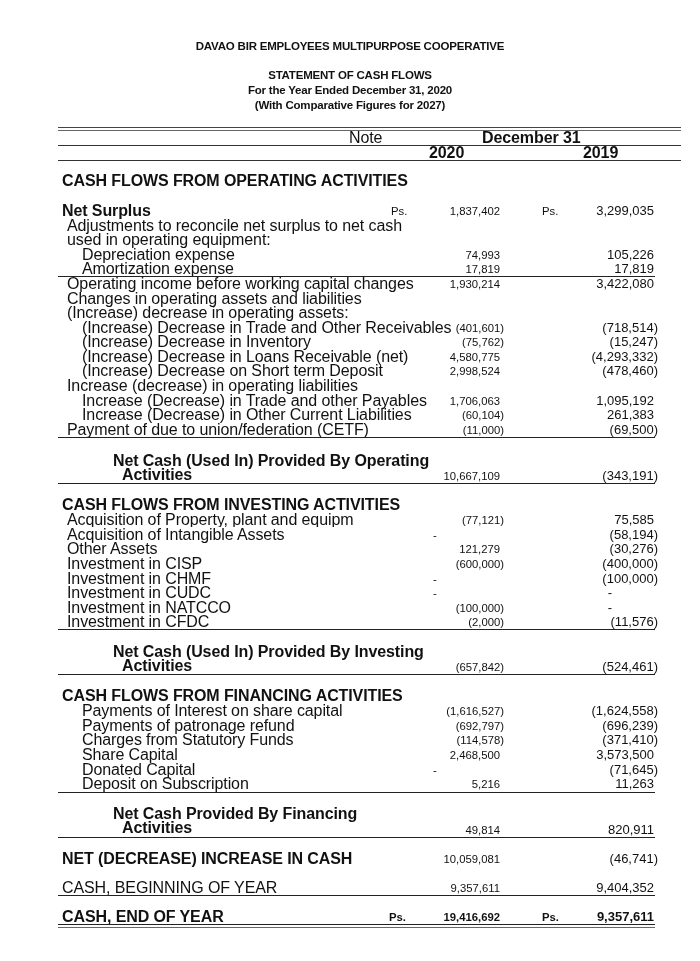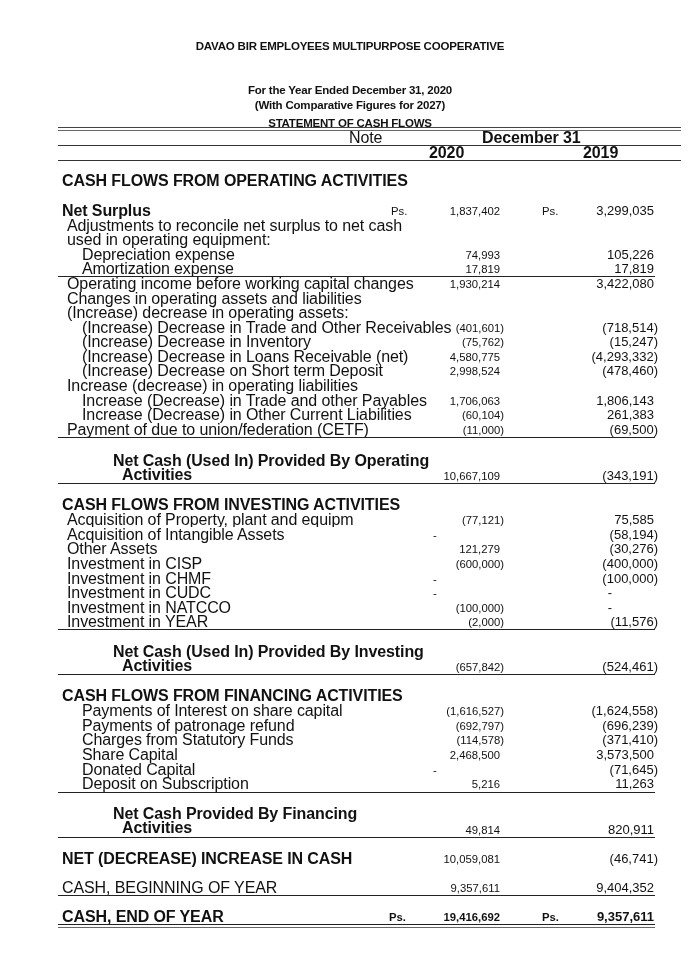--- a/index.html
+++ b/index.html
@@ -12,21 +12,21 @@
   .n20 { position: absolute; width: 120px; left: 380px; text-align: right; font-size: 11.3px; line-height: 14px; white-space: nowrap; }
   .n19 { position: absolute; width: 120px; left: 534px; text-align: right; font-size: 13px; line-height: 14px; white-space: nowrap; }
   .paren { margin-right: -4px; }
   .cur { position: absolute; font-size: 11.3px; line-height: 14px; }
   .u { position: absolute; height: 1px; background: #222; }
 </style>
 </head>
 <body>
 
 <div class="hdr" style="top:40px;">DAVAO BIR EMPLOYEES MULTIPURPOSE COOPERATIVE</div>
-<div class="hdr" style="top:69px;margin-top:48px;">STATEMENT OF CASH FLOWS</div>
+<div class="hdr" style="top:69px;">STATEMENT OF CASH FLOWS</div>
 <div class="hdr" style="top:84px;">For the Year Ended December 31, 2020</div>
 <div class="hdr" style="top:99px;">(With Comparative Figures for 2027)</div>
 
 <div class="rule" style="top:127px;height:1px;background:#444;"></div>
 <div class="rule" style="top:130px;height:1px;background:#666;"></div>
 <div class="t" style="left:349px;top:131px;">Note</div>
 <div class="t b" style="left:482px;top:131px;">December 31</div>
 <div class="rule" style="top:145px;height:1px;"></div>
 <div class="t b" style="left:429px;top:146px;">2020</div>
 <div class="t b" style="left:583px;top:146px;">2019</div>
@@ -72,21 +72,21 @@
 <div class="n19" style="top:350px;left:538px;">(4,293,332)</div>
 
 <div class="t" style="left:82px;top:364px;">(Increase) Decrease on Short term Deposit</div>
 <div class="n20" style="top:364px;">2,998,524</div>
 <div class="n19" style="top:364px;left:538px;">(478,460)</div>
 
 <div class="t" style="left:67px;top:379px;">Increase (decrease) in operating liabilities</div>
 
 <div class="t" style="left:82px;top:394px;">Increase (Decrease) in Trade and other Payables</div>
 <div class="n20" style="top:394px;">1,706,063</div>
-<div class="n19" style="top:394px;">1,806,143</div>
+<div class="n19" style="top:394px;">1,095,192</div>
 
 <div class="t" style="left:82px;top:408px;">Increase (Decrease) in Other Current Liabilities</div>
 <div class="n20" style="top:408px;left:384px;">(60,104)</div>
 <div class="n19" style="top:408px;">261,383</div>
 
 <div class="t" style="left:67px;top:423px;">Payment of due to union/federation (CETF)</div>
 <div class="n20" style="top:423px;left:384px;">(11,000)</div>
 <div class="n19" style="top:423px;left:538px;">(69,500)</div>
 <div class="u" style="left:58px;top:437px;width:597px;"></div>
 
@@ -119,21 +119,21 @@
 <div class="n19" style="top:572px;left:538px;">(100,000)</div>
 
 <div class="t" style="left:67px;top:586px;">Investment in CUDC</div>
 <div class="n20" style="top:586px;left:385px;width:100px;text-align:center;">-</div>
 <div class="n19" style="top:586px;left:560px;width:100px;text-align:center;">-</div>
 
 <div class="t" style="left:67px;top:601px;">Investment in NATCCO</div>
 <div class="n20" style="top:601px;left:384px;">(100,000)</div>
 <div class="n19" style="top:601px;left:560px;width:100px;text-align:center;">-</div>
 
-<div class="t" style="left:67px;top:615px;">Investment in YEAR</div>
+<div class="t" style="left:67px;top:615px;">Investment in CFDC</div>
 <div class="n20" style="top:615px;left:384px;">(2,000)</div>
 <div class="n19" style="top:615px;left:538px;">(11,576)</div>
 <div class="u" style="left:58px;top:629px;width:597px;"></div>
 
 <div class="t b" style="left:113px;top:645px;">Net Cash (Used In) Provided By  Investing</div>
 <div class="t b" style="left:122px;top:659px;">Activities</div>
 <div class="n20" style="top:660px;left:384px;">(657,842)</div>
 <div class="n19" style="top:660px;left:538px;">(524,461)</div>
 <div class="u" style="left:58px;top:674px;width:597px;"></div>
 

